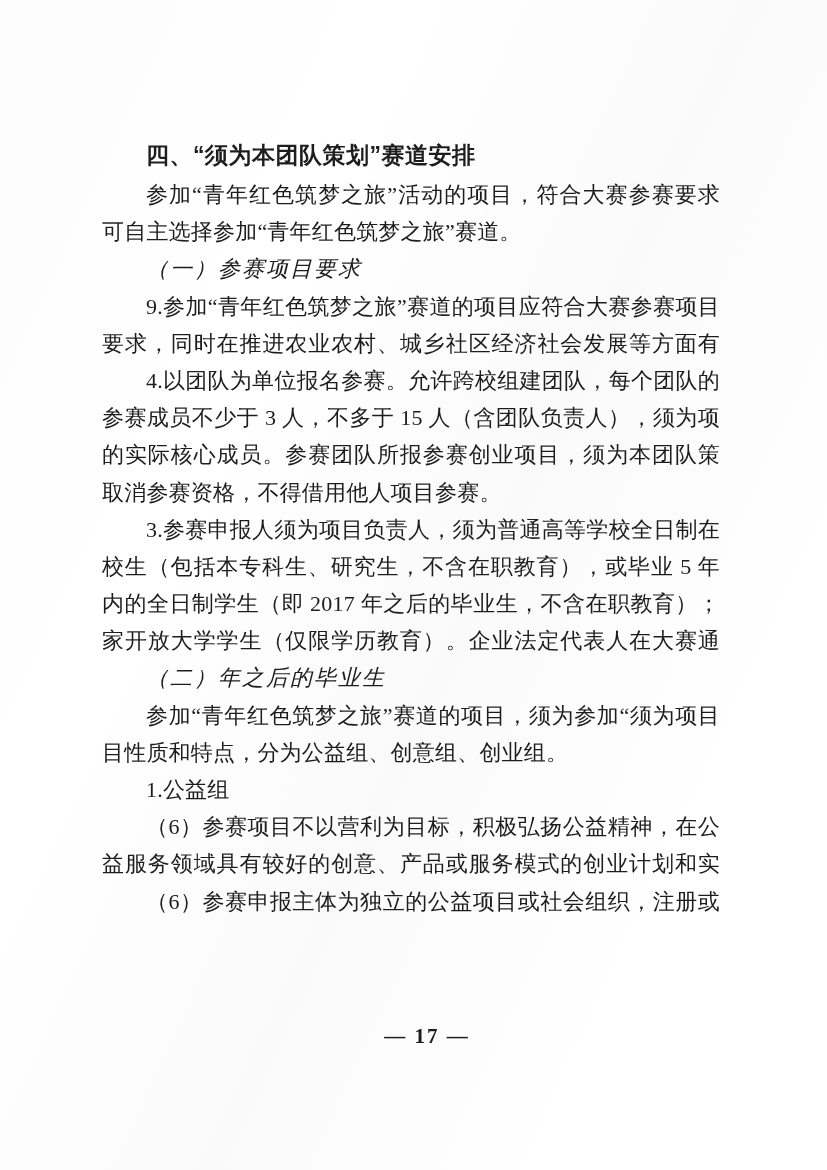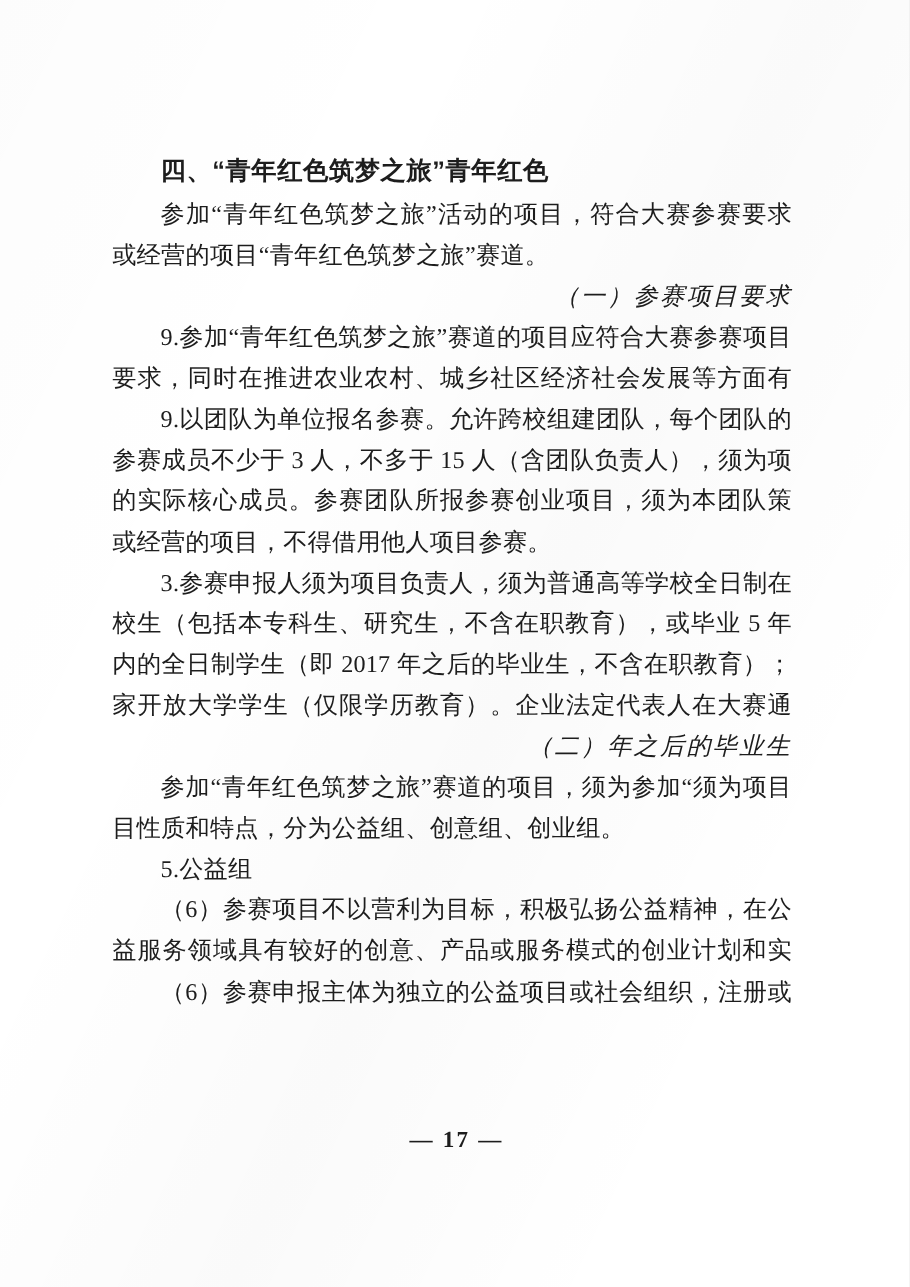--- a/index.html
+++ b/index.html
@@ -49,56 +49,55 @@
   .fill {
     white-space: normal;
     text-align: justify;
     text-align-last: justify;
     text-justify: inter-character;
     overflow: hidden;
   }
   .kai {
     font-style: italic;
     letter-spacing: 2px;
-    text-align: right;
   }
   .footer {
     position: absolute;
-    left: 106px;
+    left: 118px;
     top: 1024px;
     width: 618px;
     text-align: center;
     font-size: 21px;
     font-weight: bold;
     letter-spacing: 2px;
   }
 </style>
 </head>
 <body>
 
 <div class="page">
   <div class="content">
-    <div class="h1">四、“青年红色筑梦之旅”青年红色</div>
+    <div class="h1">四、“须为本团队策划”赛道安排</div>
 
     <div class="line ind fill">参加“青年红色筑梦之旅”活动的项目，符合大赛参赛要求的，</div>
-    <div class="line">或经营的项目“青年红色筑梦之旅”赛道。</div>
+    <div class="line">可自主选择参加“青年红色筑梦之旅”赛道。</div>
     <div class="line ind kai">（一）参赛项目要求</div>
     <div class="line ind fill">9.参加“青年红色筑梦之旅”赛道的项目应符合大赛参赛项目</div>
     <div class="line fill">要求，同时在推进农业农村、城乡社区经济社会发展等方面有创</div>
-    <div class="line ind fill">9.以团队为单位报名参赛。允许跨校组建团队，每个团队的</div>
+    <div class="line ind fill">4.以团队为单位报名参赛。允许跨校组建团队，每个团队的</div>
     <div class="line fill">参赛成员不少于 3 人，不多于 15 人（含团队负责人），须为项目</div>
     <div class="line fill">的实际核心成员。参赛团队所报参赛创业项目，须为本团队策划</div>
-    <div class="line">或经营的项目，不得借用他人项目参赛。</div>
+    <div class="line">取消参赛资格，不得借用他人项目参赛。</div>
     <div class="line ind fill">3.参赛申报人须为项目负责人，须为普通高等学校全日制在</div>
     <div class="line fill">校生（包括本专科生、研究生，不含在职教育），或毕业 5 年以</div>
     <div class="line fill">内的全日制学生（即 2017 年之后的毕业生，不含在职教育）；国</div>
     <div class="line fill">家开放大学学生（仅限学历教育）。企业法定代表人在大赛通知</div>
     <div class="line ind kai">（二）年之后的毕业生</div>
     <div class="line ind fill">参加“青年红色筑梦之旅”赛道的项目，须为参加“须为项目</div>
     <div class="line">目性质和特点，分为公益组、创意组、创业组。</div>
-    <div class="line ind">5.公益组</div>
+    <div class="line ind">1.公益组</div>
     <div class="line ind fill">（6）参赛项目不以营利为目标，积极弘扬公益精神，在公</div>
     <div class="line fill">益服务领域具有较好的创意、产品或服务模式的创业计划和实践。</div>
     <div class="line ind fill">（6）参赛申报主体为独立的公益项目或社会组织，注册或</div>
   </div>
 
   <div class="footer">— 17 —</div>
 </div>
 
 </body></html>

